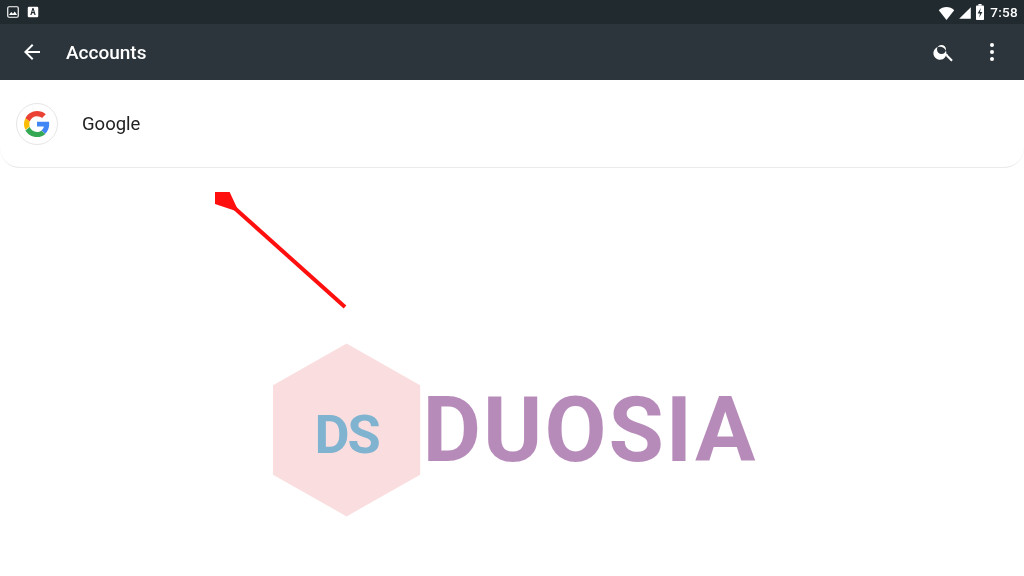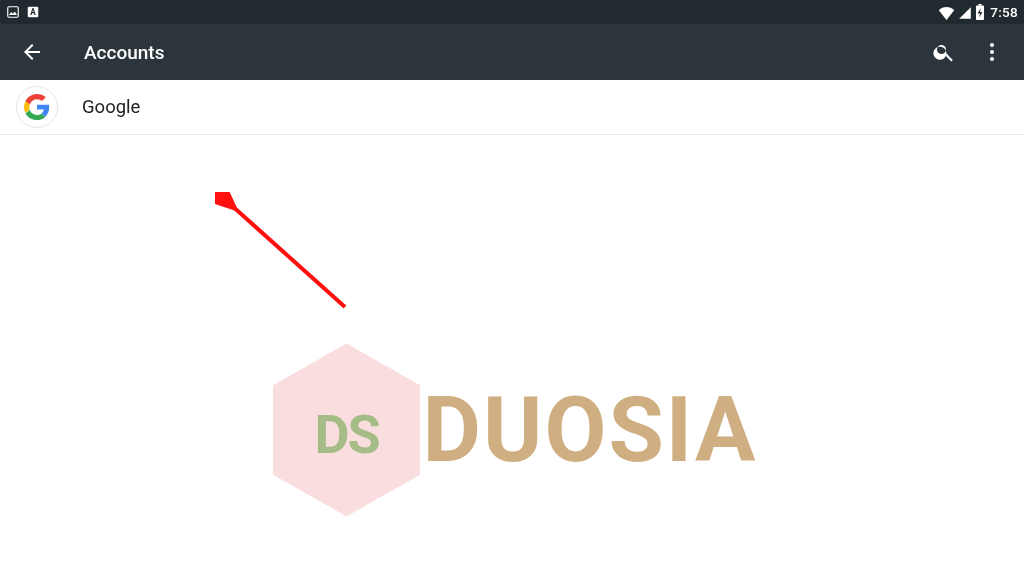--- a/index.html
+++ b/index.html
@@ -51,41 +51,42 @@
       width: 48px;
       height: 48px;
       display: flex;
       align-items: center;
       justify-content: center;
       cursor: pointer;
     }
     .toolbar-title {
       font-size: 19px;
       font-weight: 500;
-      margin-left: 28px;
+      margin-left: 10px;
       flex: 1;
     }
     .icon-btn {
       width: 48px;
       height: 48px;
       display: flex;
       align-items: center;
       justify-content: center;
       cursor: pointer;
     }
     .list {
       background: #ffffff;
     }
     .list-item {
       display: flex;
       align-items: center;
-      height: 55px;
+      height: 88px;
       padding: 0 16px;
       border-bottom: 1px solid #eaeaea;
       cursor: pointer;
+      border-radius: 20px;
     }
     .list-icon {
       width: 42px;
       height: 42px;
       display: flex;
       align-items: center;
       justify-content: center;
       margin-right: 24px;
     }
     .google-circle {
@@ -130,30 +131,30 @@
       z-index: 0;
     }
     .wm-hex {
       position: relative;
       width: 160px;
       height: 180px;
     }
     .wm-text {
       font-size: 90px;
       font-weight: 700;
-      color: #a16207;
+      color: #701a75;
       letter-spacing: 2px;
       margin-left: -4px;
     }
     .wm-ds {
       position: absolute;
       left: 50%;
       top: 52%;
       transform: translate(-50%, -50%);
-      color: #4d7c0f;
+      color: #0369a1;
       font-size: 54px;
       font-weight: 700;
       letter-spacing: -2px;
     }
   </style>
 </head>
 <body>
 
 <div class="status-bar">
   <div class="status-left">

